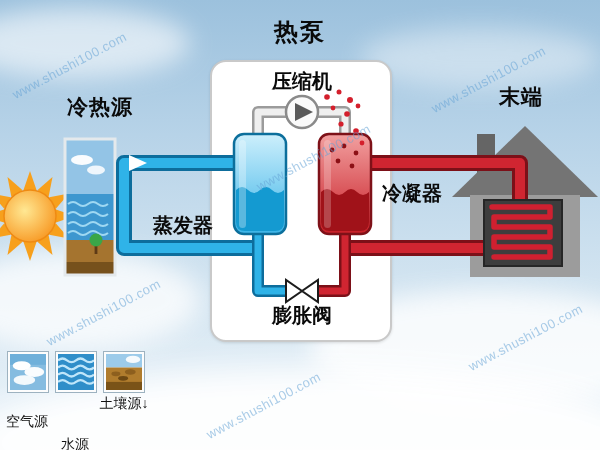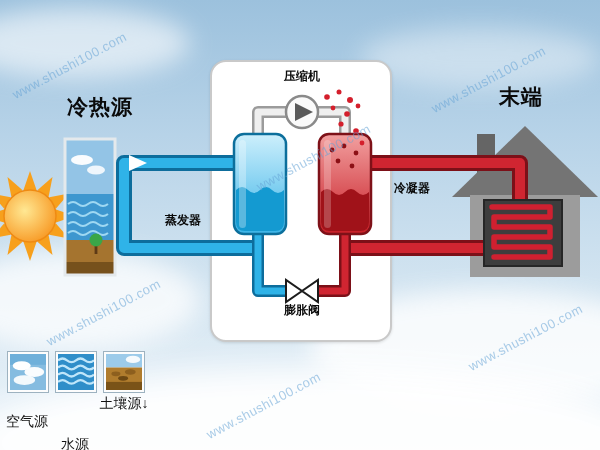--- a/index.html
+++ b/index.html
@@ -12,21 +12,21 @@
   .c2{left:360px;top:28px;width:240px;height:60px;opacity:.4}
   .c3{left:-50px;top:250px;width:250px;height:100px;opacity:.75}
   .c4{left:310px;top:290px;width:360px;height:120px;opacity:.8}
   .c5{left:-30px;top:368px;width:680px;height:150px;opacity:.95;filter:blur(16px)}
   .white-box{position:absolute;left:210px;top:60px;width:182px;height:282px;background:#ffffff;
     border:2px solid #c9c9c9;border-radius:16px;z-index:2;box-shadow:0 1px 3px rgba(0,0,0,.12)}
   svg.diagram{position:absolute;left:0;top:0;z-index:3}
   .lbl{position:absolute;transform:translateX(-50%);font-weight:700;color:#0a0a0a;white-space:nowrap;z-index:5}
   .t-main{font-size:24px;letter-spacing:2px}
   .t-sec{font-size:21px;letter-spacing:1px}
-  .t-comp{font-size:12px}
+  .t-comp{font-size:20px}
   .licon{position:absolute;width:40px;height:40px;border:2px solid #fdfdfd;box-shadow:0 0 0 1px #9db2c0;background:#fff;z-index:6}
   .licon svg{display:block}
   .legend-lbl{position:absolute;transform:translateX(-50%);font-size:14px;color:#111;z-index:6;white-space:nowrap}
   .wm{position:absolute;font-size:13px;color:rgba(100,162,214,.55);transform:rotate(-28deg);
      z-index:7;white-space:nowrap;letter-spacing:.5px}
 </style>
 </head>
 <body>
 
 <div class="stage">
@@ -173,20 +173,21 @@
       <circle cx="341" cy="124" r="2.6"></circle>
       <circle cx="356" cy="131" r="2.8"></circle>
       <circle cx="362" cy="143" r="2.4"></circle>
     </g>
 
     <g>
       <polygon points="129,155 129,171 147,163" fill="#ffffff"></polygon>
     </g>
   </svg>
 
+  <div class="lbl t-main" style="left:300px;top:16px">热泵</div>
   <div class="lbl t-sec" style="left:100px;top:93px">冷热源</div>
   <div class="lbl t-sec" style="left:521px;top:83px">末端</div>
   <div class="lbl t-comp" style="left:302px;top:68px">压缩机</div>
   <div class="lbl t-comp" style="left:183px;top:212px">蒸发器</div>
   <div class="lbl t-comp" style="left:412px;top:180px">冷凝器</div>
   <div class="lbl t-comp" style="left:302px;top:302px">膨胀阀</div>
 
   <div class="licon" style="left:8px;top:352px">
     <svg width="36" height="36" viewBox="0 0 40 40">
       <rect width="40" height="40" fill="#85bce0"></rect>

